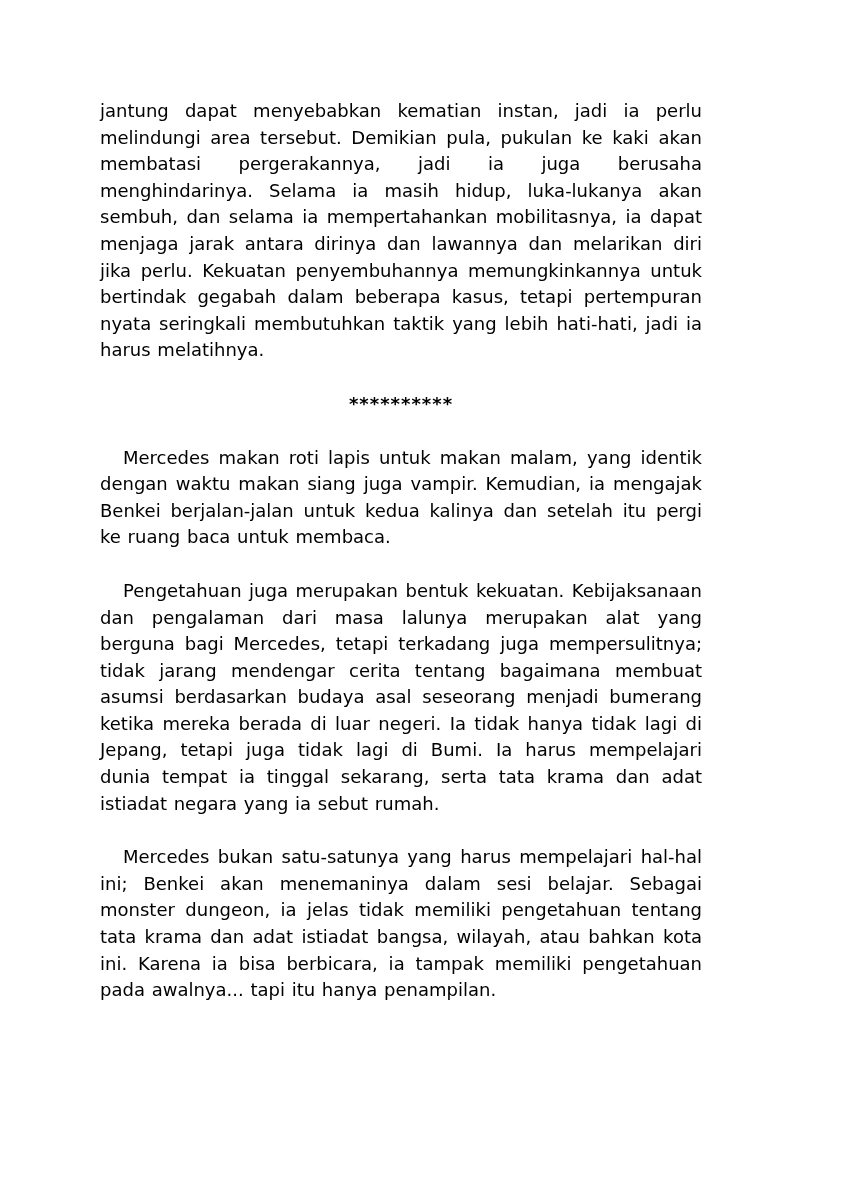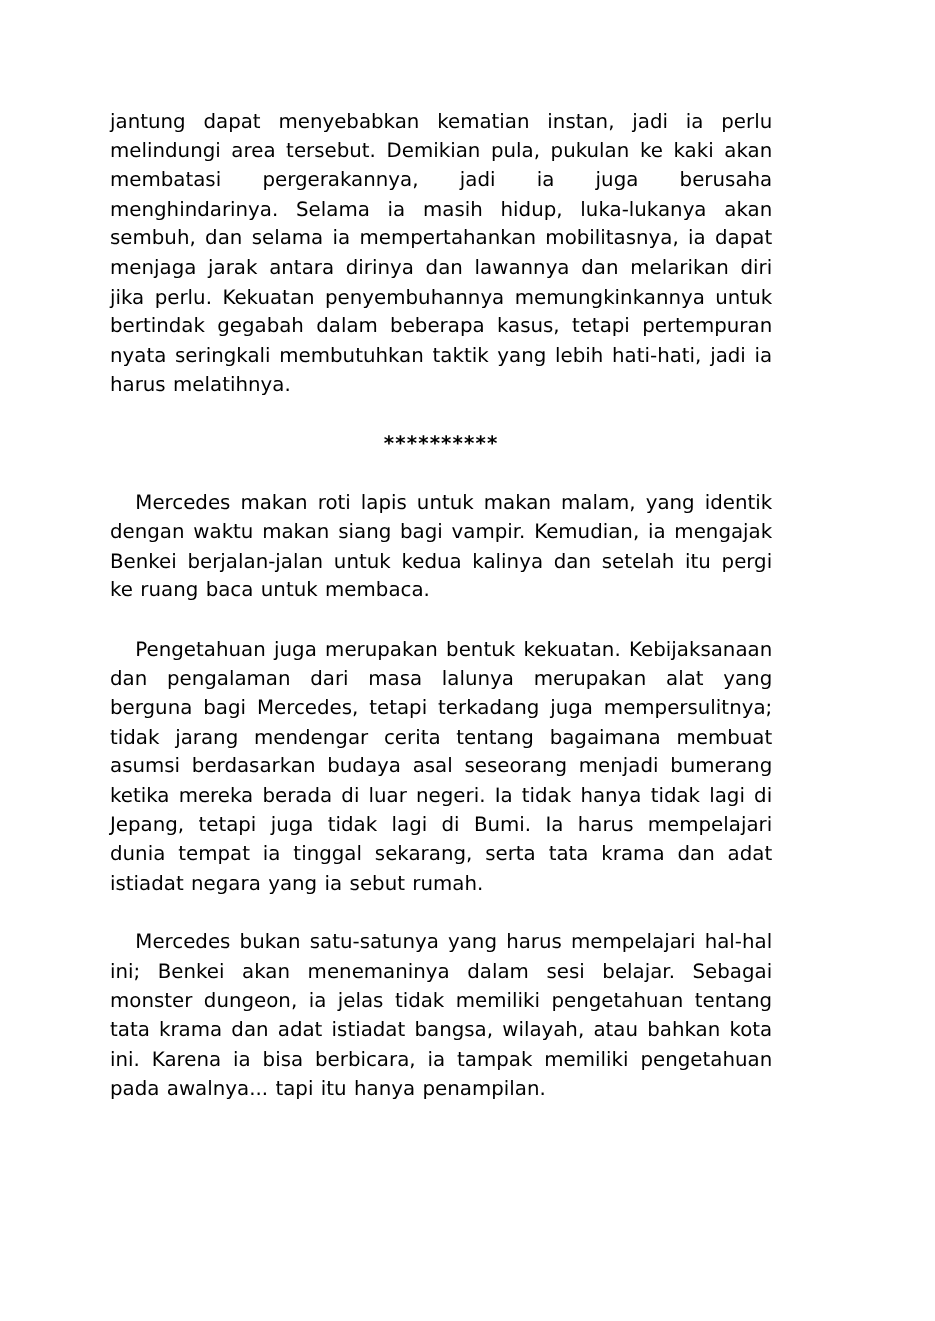--- a/index.html
+++ b/index.html
@@ -40,18 +40,18 @@
   }
 </style>
 </head>
 <body>
 
 <div class="page">
   <p class="para">jantung dapat menyebabkan kematian instan, jadi ia perlu melindungi area tersebut. Demikian pula, pukulan ke kaki akan membatasi pergerakannya, jadi ia juga berusaha menghindarinya. Selama ia masih hidup, luka-lukanya akan sembuh, dan selama ia mempertahankan mobilitasnya, ia dapat menjaga jarak antara dirinya dan lawannya dan melarikan diri jika perlu. Kekuatan penyembuhannya memungkinkannya untuk bertindak gegabah dalam beberapa kasus, tetapi pertempuran nyata seringkali membutuhkan taktik yang lebih hati-hati, jadi ia harus melatihnya.</p>
 
   <div class="separator">**********</div>
 
-  <p class="para indent">Mercedes makan roti lapis untuk makan malam, yang identik dengan waktu makan siang bagi vampir. Kemudian, ia mengajak Benkei berjalan-jalan untuk kedua kalinya dan setelah itu pergi ke ruang baca untuk membaca.</p>
+  <p class="para indent">Mercedes makan roti lapis untuk makan malam, yang identik dengan waktu makan siang juga vampir. Kemudian, ia mengajak Benkei berjalan-jalan untuk kedua kalinya dan setelah itu pergi ke ruang baca untuk membaca.</p>
 
   <p class="para indent">Pengetahuan juga merupakan bentuk kekuatan. Kebijaksanaan dan pengalaman dari masa lalunya merupakan alat yang berguna bagi Mercedes, tetapi terkadang juga mempersulitnya; tidak jarang mendengar cerita tentang bagaimana membuat asumsi berdasarkan budaya asal seseorang menjadi bumerang ketika mereka berada di luar negeri. Ia tidak hanya tidak lagi di Jepang, tetapi juga tidak lagi di Bumi. Ia harus mempelajari dunia tempat ia tinggal sekarang, serta tata krama dan adat istiadat negara yang ia sebut rumah.</p>
 
   <p class="para indent">Mercedes bukan satu-satunya yang harus mempelajari hal-hal ini; Benkei akan menemaninya dalam sesi belajar. Sebagai monster dungeon, ia jelas tidak memiliki pengetahuan tentang tata krama dan adat istiadat bangsa, wilayah, atau bahkan kota ini. Karena ia bisa berbicara, ia tampak memiliki pengetahuan pada awalnya... tapi itu hanya penampilan.</p>
 </div>
 
 </body></html>

